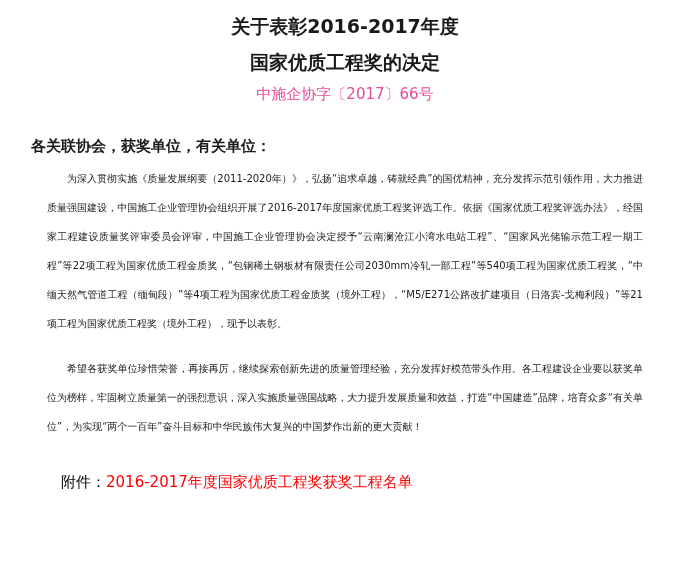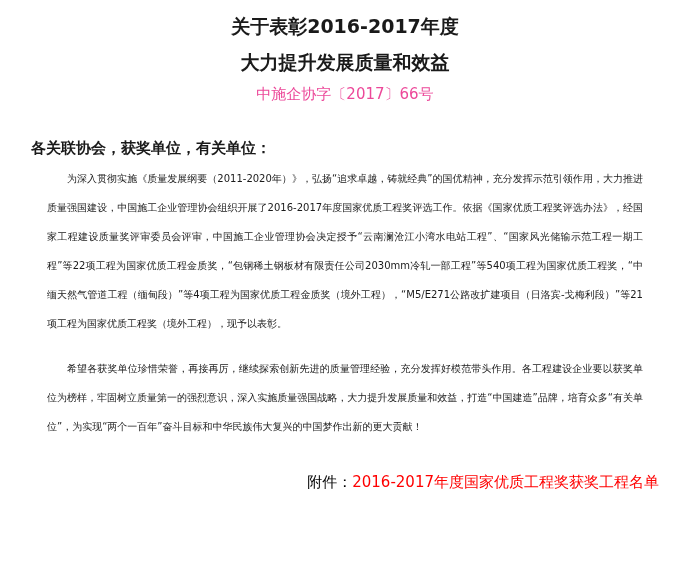--- a/index.html
+++ b/index.html
@@ -33,53 +33,53 @@
     line-height: 20px;
     margin-top: 4px;
     color: #ec4899;
   }
   .salutation {
     font-weight: bold;
     font-size: 15px;
     line-height: 20px;
     margin-top: 34px;
     color: #1a1a1a;
+    font-family: Liberation Mono, monospace;
   }
   .body-paragraph {
     margin: 16px;
     font-size: 10px;
     line-height: 29px;
     text-align: justify;
     text-indent: 2em;
     color: #1a1a1a;
   }
   .body-paragraph.first {
     margin-top: 6px;
   }
   .attachment-row {
     margin-top: 30px;
     font-size: 15px;
     line-height: 22px;
     text-indent: 2em;
-    text-align: right;
   }
   .attachment-link {
     color: #FF0000;
     cursor: pointer;
     text-decoration: none;
   }
 </style>
 </head>
 <body>
 
 <div class="page">
 
   <div class="title-line">关于表彰2016-2017年度</div>
 
-  <div class="title-line">大力提升发展质量和效益</div>
+  <div class="title-line">国家优质工程奖的决定</div>
 
   <div class="doc-number">中施企协字〔2017〕66号</div>
 
   <div class="salutation">各关联协会，获奖单位，有关单位：</div>
 
   <p class="body-paragraph first">为深入贯彻实施《质量发展纲要（2011-2020年）》，弘扬“追求卓越，铸就经典”的国优精神，充分发挥示范引领作用，大力推进质量强国建设，中国施工企业管理协会组织开展了2016-2017年度国家优质工程奖评选工作。依据《国家优质工程奖评选办法》，经国家工程建设质量奖评审委员会评审，中国施工企业管理协会决定授予“云南澜沧江小湾水电站工程”、“国家风光储输示范工程一期工程”等22项工程为国家优质工程金质奖，“包钢稀土钢板材有限责任公司2030mm冷轧一部工程”等540项工程为国家优质工程奖，“中缅天然气管道工程（缅甸段）”等4项工程为国家优质工程金质奖（境外工程），“M5/E271公路改扩建项目（日洛宾-戈梅利段）”等21项工程为国家优质工程奖（境外工程），现予以表彰。</p>
 
   <p class="body-paragraph">希望各获奖单位珍惜荣誉，再接再厉，继续探索创新先进的质量管理经验，充分发挥好模范带头作用。各工程建设企业要以获奖单位为榜样，牢固树立质量第一的强烈意识，深入实施质量强国战略，大力提升发展质量和效益，打造“中国建造”品牌，培育众多“有关单位”，为实现“两个一百年”奋斗目标和中华民族伟大复兴的中国梦作出新的更大贡献！</p>
 
   <div class="attachment-row"><span>附件：</span><a class="attachment-link">2016-2017年度国家优质工程奖获奖工程名单</a></div>

